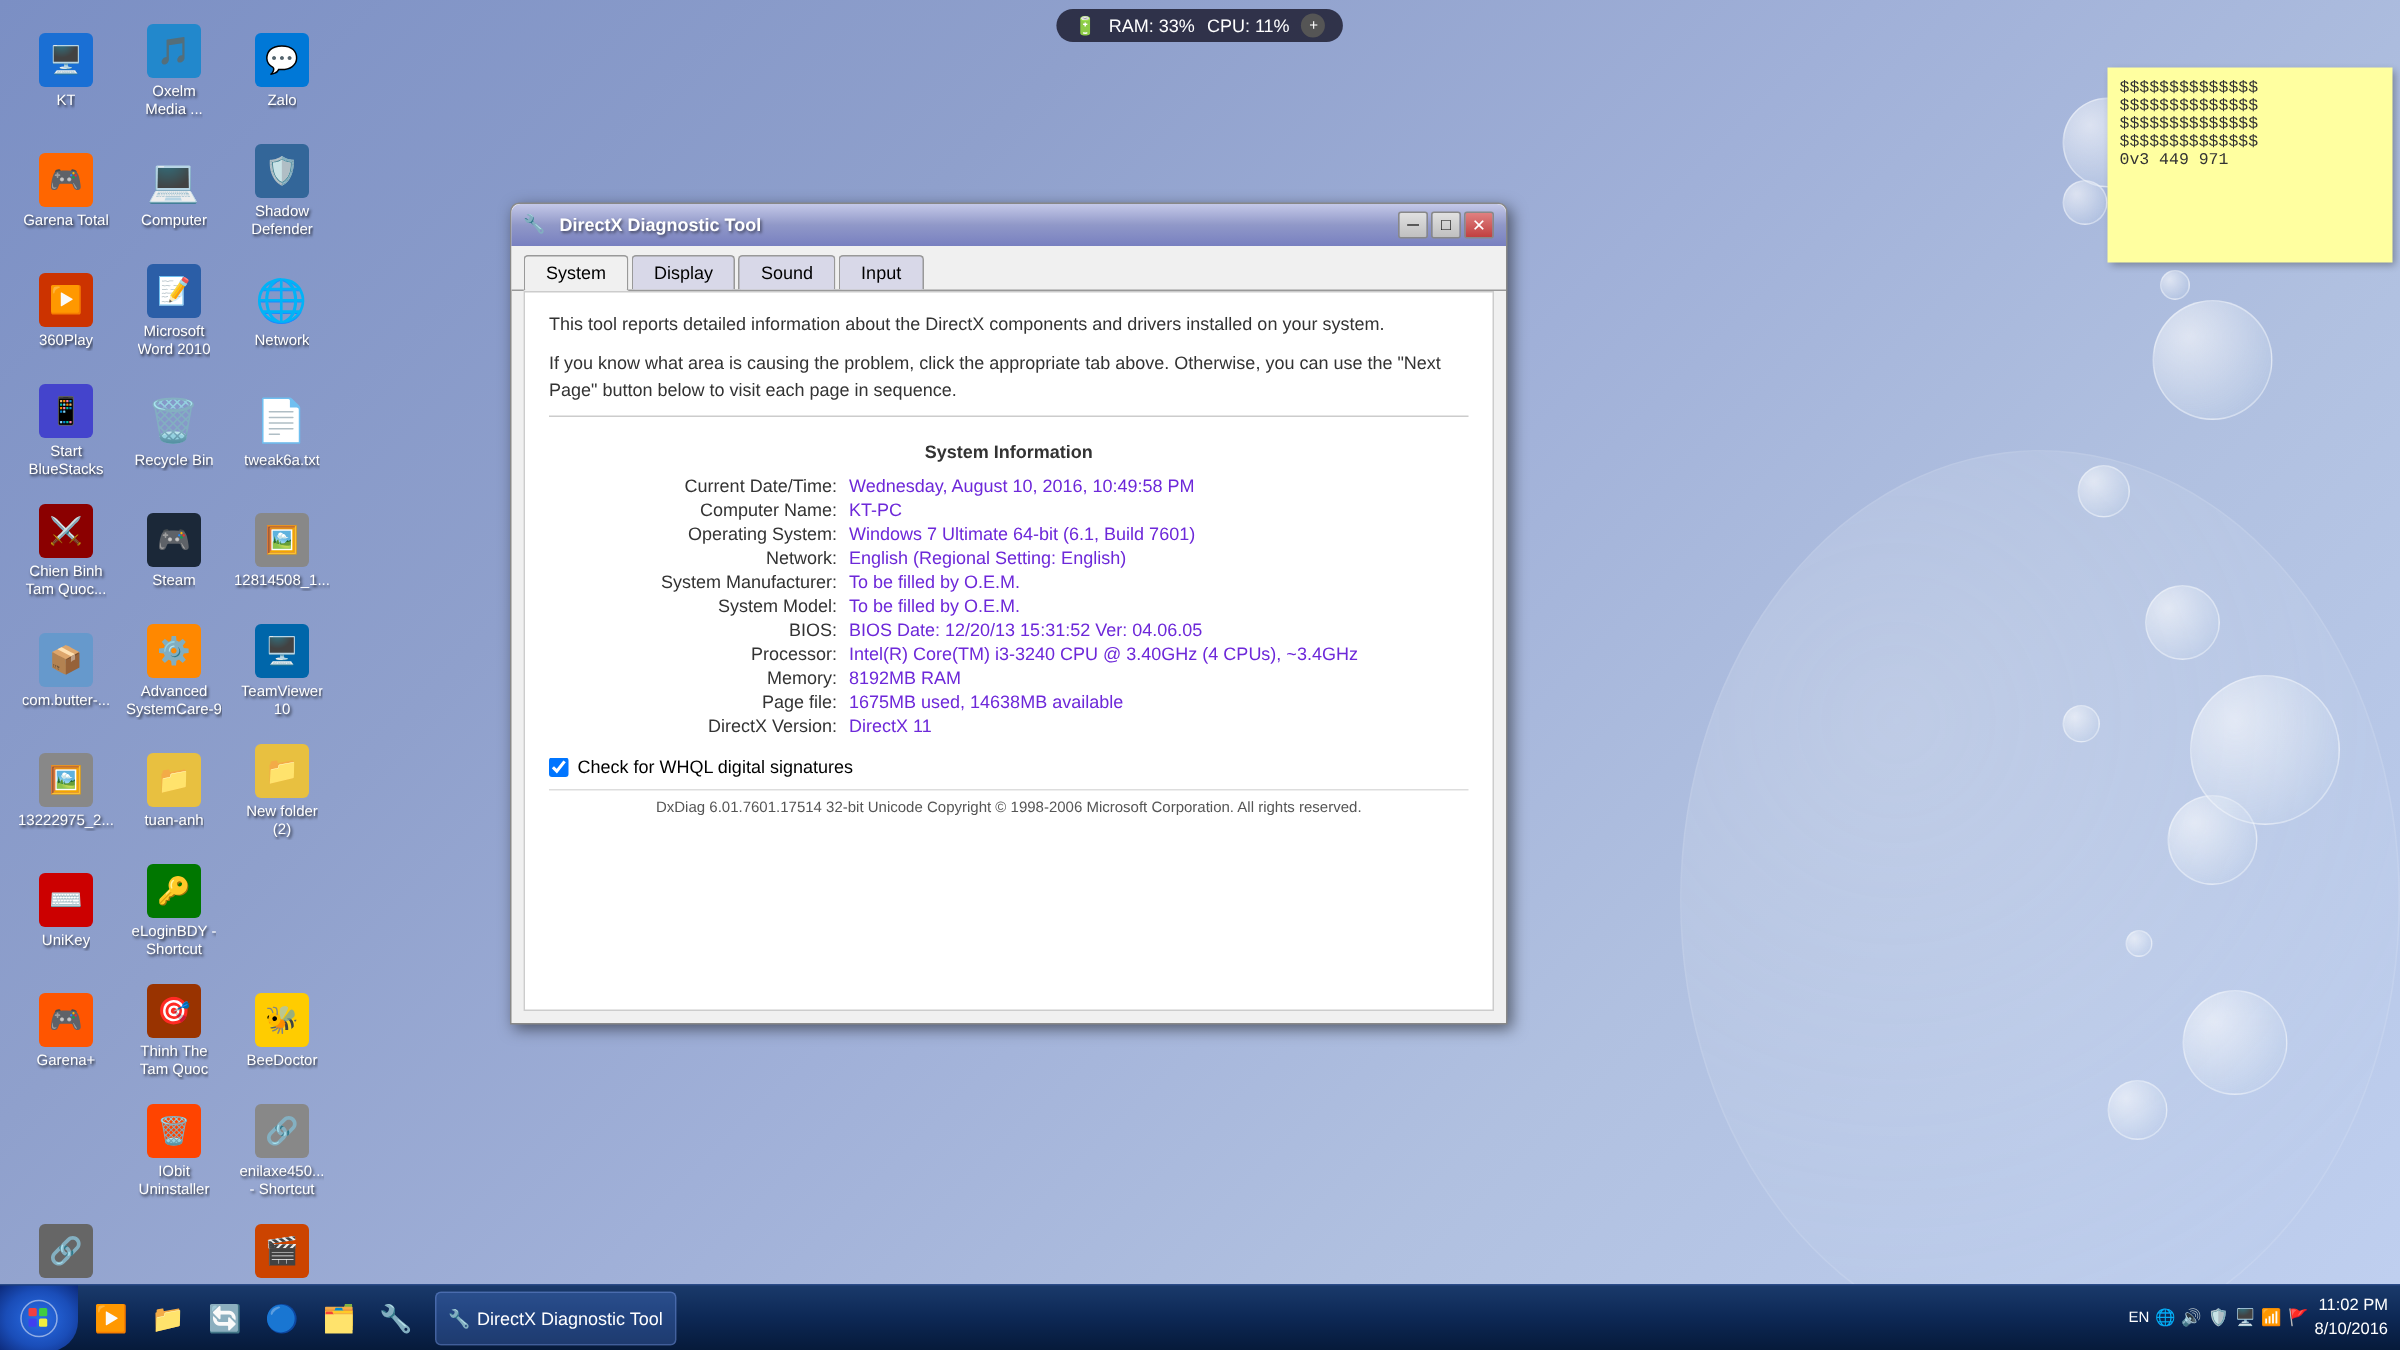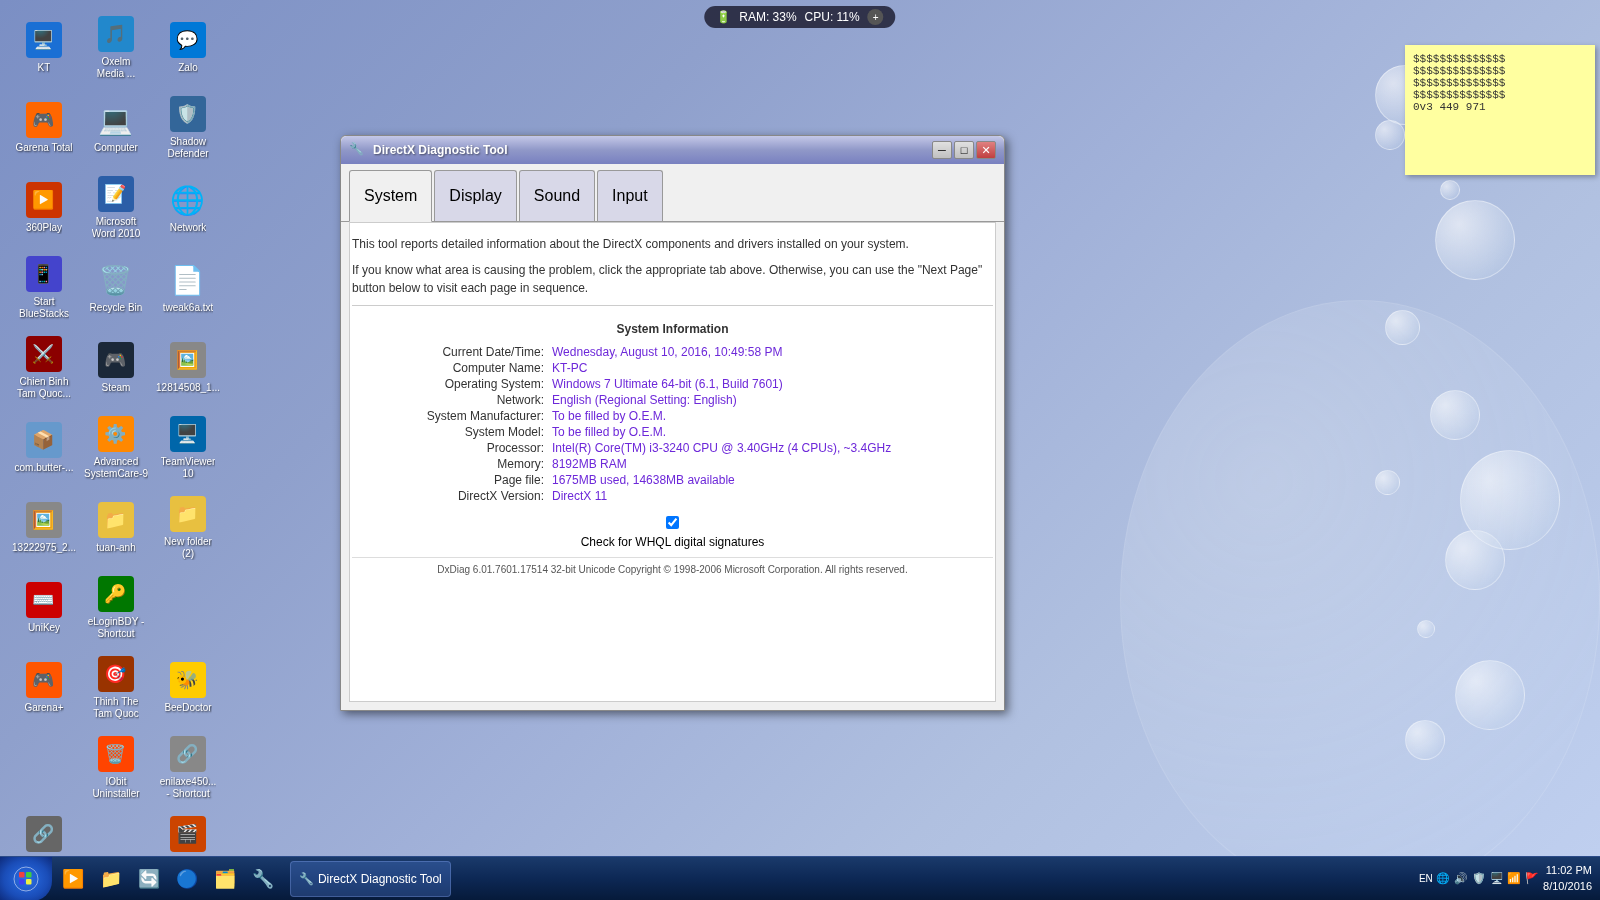--- a/index.html
+++ b/index.html
@@ -258,39 +258,39 @@
     
     .tab-bar {
       display: flex;
       padding: 6px 8px 0;
       background: #f0f0f0;
       border-bottom: 1px solid #999;
       gap: 2px;
     }
 
     .tab {
-      padding: 16px 14px;
-      font-size: 16px;
+      padding: 4px 14px;
+      font-size: 12px;
       background: #d8d8e8;
       border: 1px solid #999;
       border-bottom: none;
       cursor: pointer;
       border-radius: 3px 3px 0 0;
       text-align: center;
     }
 
     .tab.active {
       background: #f0f0f0;
       border-bottom: 1px solid #f0f0f0;
       margin-bottom: -1px;
       font-weight: normal;
     }
 
     .tab-content {
-      padding: 12px 2px;
+      padding: 12px 16px;
       background: white;
       border: 1px solid #ccc;
       margin: 0 8px 8px;
       min-height: 480px;
     }
 
     .info-text {
       font-size: 12px;
       color: #333;
       margin-bottom: 8px;
@@ -328,21 +328,20 @@
       color: #6d28d9;
       font-size: 12px;
     }
 
     .checkbox-row {
       display: flex;
       align-items: center;
       gap: 6px;
       margin: 12px 0 8px;
       font-size: 12px;
-      flex-direction: column;
     }
 
     .footer-text {
       font-size: 10px;
       color: #555;
       text-align: center;
       margin-top: 8px;
       border-top: 1px solid #ddd;
       padding-top: 6px;
     }
@@ -662,20 +661,24 @@
         </div>
         <div class="info-row">
           <span class="info-label">System Manufacturer:</span>
           <span class="info-value">To be filled by O.E.M.</span>
         </div>
         <div class="info-row">
           <span class="info-label">System Model:</span>
           <span class="info-value">To be filled by O.E.M.</span>
         </div>
         <div class="info-row">
+          <span class="info-label">BIOS:</span>
+          <span class="info-value">BIOS Date: 12/20/13 15:31:52 Ver: 04.06.05</span>
+        </div>
+        <div class="info-row">
           <span class="info-label">Processor:</span>
           <span class="info-value">Intel(R) Core(TM) i3-3240 CPU @ 3.40GHz (4 CPUs), ~3.4GHz</span>
         </div>
         <div class="info-row">
           <span class="info-label">Memory:</span>
           <span class="info-value">8192MB RAM</span>
         </div>
         <div class="info-row">
           <span class="info-label">Page file:</span>
           <span class="info-value">1675MB used, 14638MB available</span>

